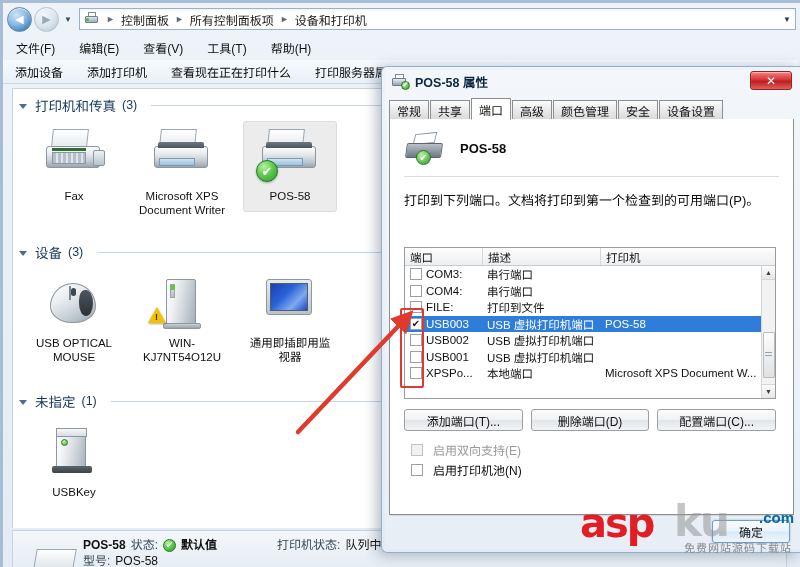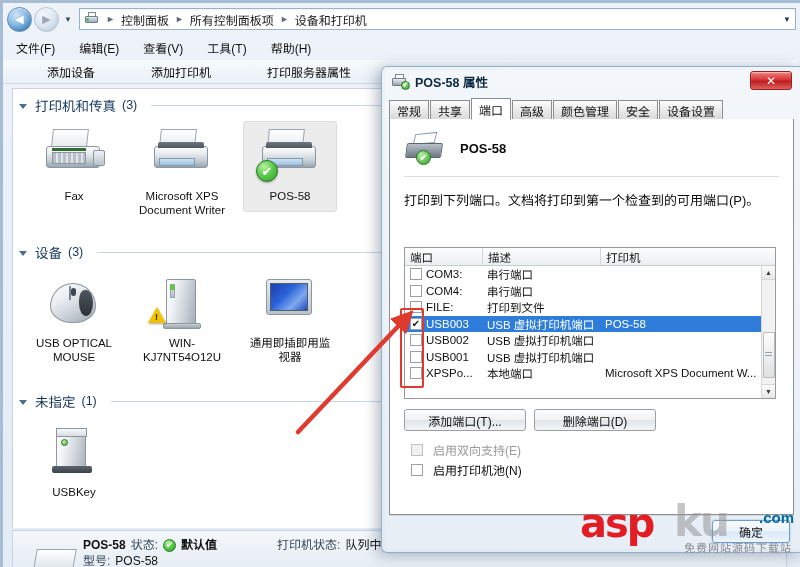--- a/index.html
+++ b/index.html
@@ -75,21 +75,21 @@
   .menubar .mi { padding:1px 3px; white-space:nowrap; }
 
   
   .cmdbar {
     position:absolute; left:3px; top:60px; width:795px; height:24px;
     display:flex; align-items:center; padding-left:12px; gap:24px;
     font-size:12px; color:#0b0b0b;
     background: linear-gradient(#f7fafd,#e9f0f7);
     border-bottom:1px solid #cfd9e4;
   }
-  .cmdbar .ci { white-space:nowrap;margin-left:32px; }
+  .cmdbar .ci { white-space:nowrap; }
 
   
   .content {
     position:absolute; left:12px; top:88px; width:775px; height:440px;
     background:#fff; border:1px solid #c7d3e0; border-bottom:none;
     overflow:hidden;
   }
   .group-head {
     display:flex; align-items:center; gap:6px;
     padding:6px 0 2px 6px; font-size:13px; color:#1f3a5f;
@@ -374,20 +374,21 @@
       <span class="mi">文件(F)</span>
       <span class="mi">编辑(E)</span>
       <span class="mi">查看(V)</span>
       <span class="mi">工具(T)</span>
       <span class="mi">帮助(H)</span>
     </div>
 
     <div class="cmdbar">
       <span class="ci">添加设备</span>
       <span class="ci">添加打印机</span>
+      <span class="ci">查看现在正在打印什么</span>
       <span class="ci">打印服务器属性</span>
     </div>
 
     <div class="content">
 
       <div class="group-head">
         <span class="tri"></span>
         <span class="gname">打印机和传真</span>
         <span class="gcount">(3)</span>
         <span class="rule"></span>
@@ -608,20 +609,21 @@
                 <span class="grip"></span>
               </div>
             <div class="vs-btn bot">▼</div>
           </div>
         </div>
       </div>
 
       <div class="portbtns">
         <div class="btn pb">添加端口(T)...</div>
         <div class="btn pb">删除端口(D)</div>
+        <div class="btn pb">配置端口(C)...</div>
       </div>
 
       <div class="chk-line l2">
         <span class="cb"></span>
         <span>启用打印机池(N)</span>
       </div>
       <div class="chk-line l1">
         <span class="cb disabled"></span>
         <span>启用双向支持(E)</span>
       </div>

